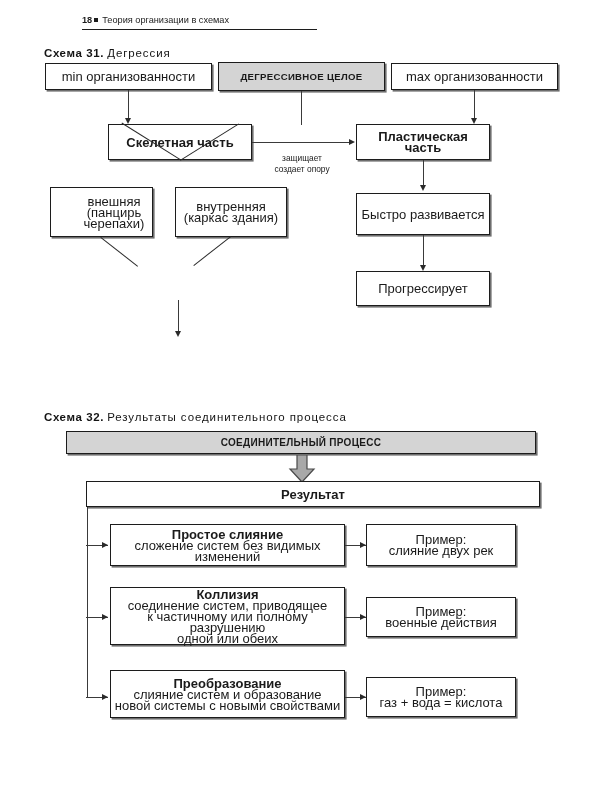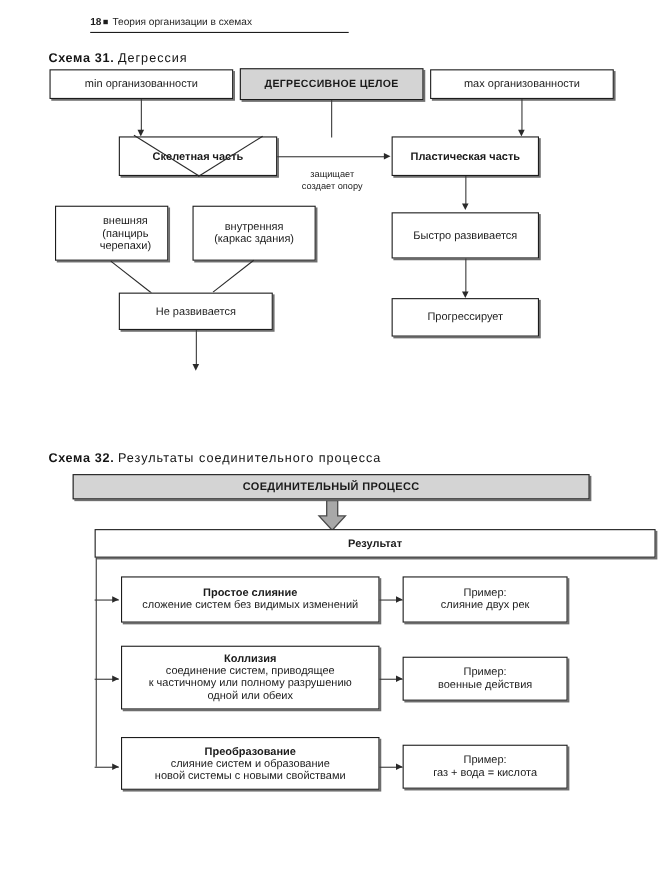--- a/index.html
+++ b/index.html
@@ -66,21 +66,21 @@
   .box {
     position: absolute;
     box-sizing: border-box;
     border: 1.3px solid #1c1c1c;
     background: #ffffff;
     display: flex;
     flex-direction: column;
     align-items: center;
     justify-content: center;
     text-align: center;
-    font-size: 10px;
+    font-size: 13px;
     line-height: 11px;
     color: #1a1a1a;
     padding: 1px 3px;
   }
   .box.shadow {
     box-shadow: 1.6px 1.6px 0 0 #6e6e6e;
   }
   .box.grey {
     background: #d4d4d4;
     font-weight: bold;
@@ -199,23 +199,20 @@
   </div>
 
   <div class="box shadow" style="left:175px; top:187px; width:112px; height:50px;">
     <span>внутренняя</span>
     <span>(каркас здания)</span>
   </div>
 
   <div class="diag" style="left:101px; top:237px; width:47px; transform:rotate(38deg);"></div>
   <div class="diag" style="left:231px; top:237px; width:47px; transform:rotate(142deg);"></div>
 
-  <div class="box shadow" style="left:108px; top:266px; width:140px; height:34px;">
-    <span>Не развивается</span>
-  </div>
 
   <div class="vline" style="left:178px; top:300px; height:33px;"></div>
   <div class="arrow-down" style="left:175px; top:331px;"></div>
 
 
   <div class="vline" style="left:423px; top:160px; height:27px;"></div>
   <div class="arrow-down" style="left:420px; top:185px;"></div>
 
   <div class="box shadow" style="left:356px; top:193px; width:134px; height:42px;">
     <span>Быстро развивается</span>
@@ -234,21 +231,21 @@
   </div>
 
   <div class="box shadow grey" style="left:66px; top:431px; width:470px; height:23px; font-size:10px;">
     <span>СОЕДИНИТЕЛЬНЫЙ ПРОЦЕСС</span>
   </div>
 
   <svg class="fatarrow" style="left:288px; top:455px;" width="28" height="28" viewBox="0 0 28 28">
     <polygon points="9,0 19,0 19,14 26,14 14,27 2,14 9,14" fill="#a8a8a8" stroke="#4a4a4a" stroke-width="1.2"></polygon>
   </svg>
 
-  <div class="box shadow bold" style="left:86px; top:481px; width:510px; height:26px;">
+  <div class="box shadow bold" style="left:86px; top:481px; width:454px; height:26px;">
     <span>Результат</span>
   </div>
 
   <div class="vline" style="left:86.5px; top:507px; height:190px;"></div>
 
   <div class="hline" style="left:86px; top:545px; width:22px;"></div>
   <div class="arrow-right" style="left:102px; top:541.5px;"></div>
 
   <div class="box shadow" style="left:110px; top:524px; width:235px; height:42px;align-items:center;">
     <span class="ttl">Простое слияние</span>

